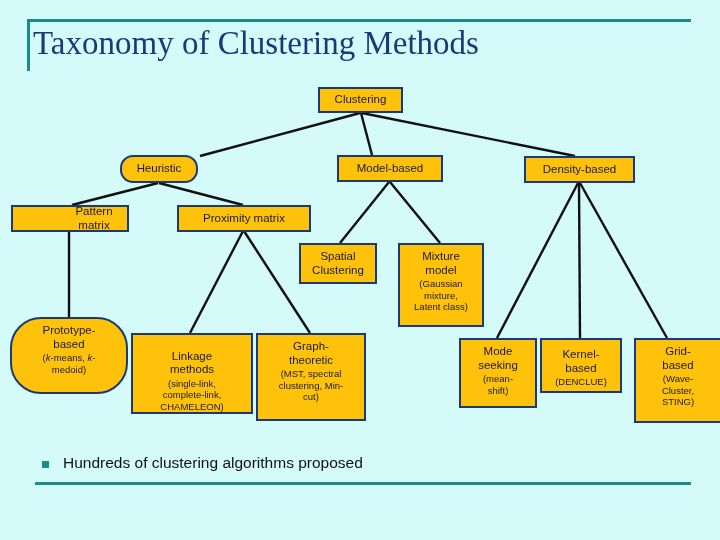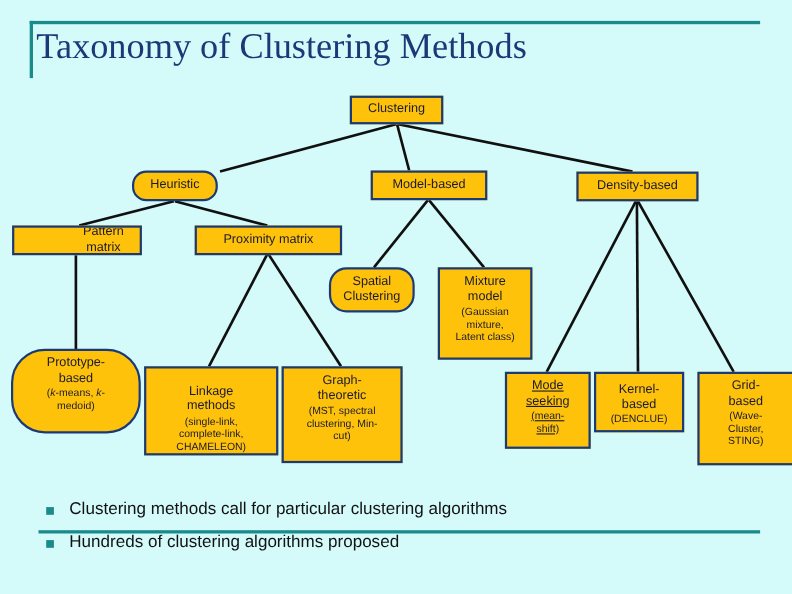--- a/index.html
+++ b/index.html
@@ -173,21 +173,21 @@
   <div class="node" style="left:524px; top:156px; width:111px; height:27px;">
     <div class="main">Density-based</div>
   </div>
 
   <div class="node" style="left:11px; top:205px; width:118px; height:27px;padding-left:48px;">
     <div class="main">Pattern matrix</div>
   </div>
   <div class="node" style="left:177px; top:205px; width:134px; height:27px;">
     <div class="main">Proximity matrix</div>
   </div>
-  <div class="node" style="left:299px; top:243px; width:78px; height:41px;border-radius:16px;">
+  <div class="node" style="left:299px; top:243px; width:78px; height:41px;">
     <div class="main">Spatial
 Clustering</div>
   </div>
   <div class="node" style="left:398px; top:243px; width:86px; height:84px; justify-content:flex-start; padding-top:5px;">
     <div class="main">Mixture
 model</div>
     <div class="sub">(Gaussian
 mixture,
 Latent class)</div>
   </div>
@@ -204,44 +204,40 @@
 complete-link,
 CHAMELEON)</div>
   </div>
   <div class="node" style="left:256px; top:333px; width:110px; height:88px; justify-content:flex-start; padding-top:5px;">
     <div class="main">Graph-
 theoretic</div>
     <div class="sub">(MST, spectral
 clustering, Min-
 cut)</div>
   </div>
-  <div class="node" style="left:459px; top:338px; width:78px; height:70px; justify-content:flex-start; padding-top:5px;text-decoration:underline;">
+  <div class="node" style="left:459px; top:338px; width:78px; height:70px; justify-content:flex-start; padding-top:5px;">
     <div class="main">Mode
 seeking</div>
     <div class="sub">(mean-
 shift)</div>
   </div>
   <div class="node" style="left:540px; top:338px; width:82px; height:55px; justify-content:center; padding-top:5px;">
     <div class="main">Kernel-
 based</div>
     <div class="sub">(DENCLUE)</div>
   </div>
   <div class="node" style="left:634px; top:338px; width:88px; height:85px; justify-content:flex-start; padding-top:5px;">
     <div class="main">Grid-
 based</div>
     <div class="sub">(Wave-
 Cluster,
 STING)</div>
   </div>
 
   <div id="bullets">
-    <div class="bullet-row">
-      <div class="bullet-mark"></div>
-      <div class="bullet-text">Clustering methods call for particular clustering algorithms</div>
-    </div>
     <div id="bullet-rule"></div>
     <div class="bullet-row">
       <div class="bullet-mark"></div>
       <div class="bullet-text">Hundreds of clustering algorithms proposed</div>
     </div>
   </div>
 
 </div>
 
 </body></html>

